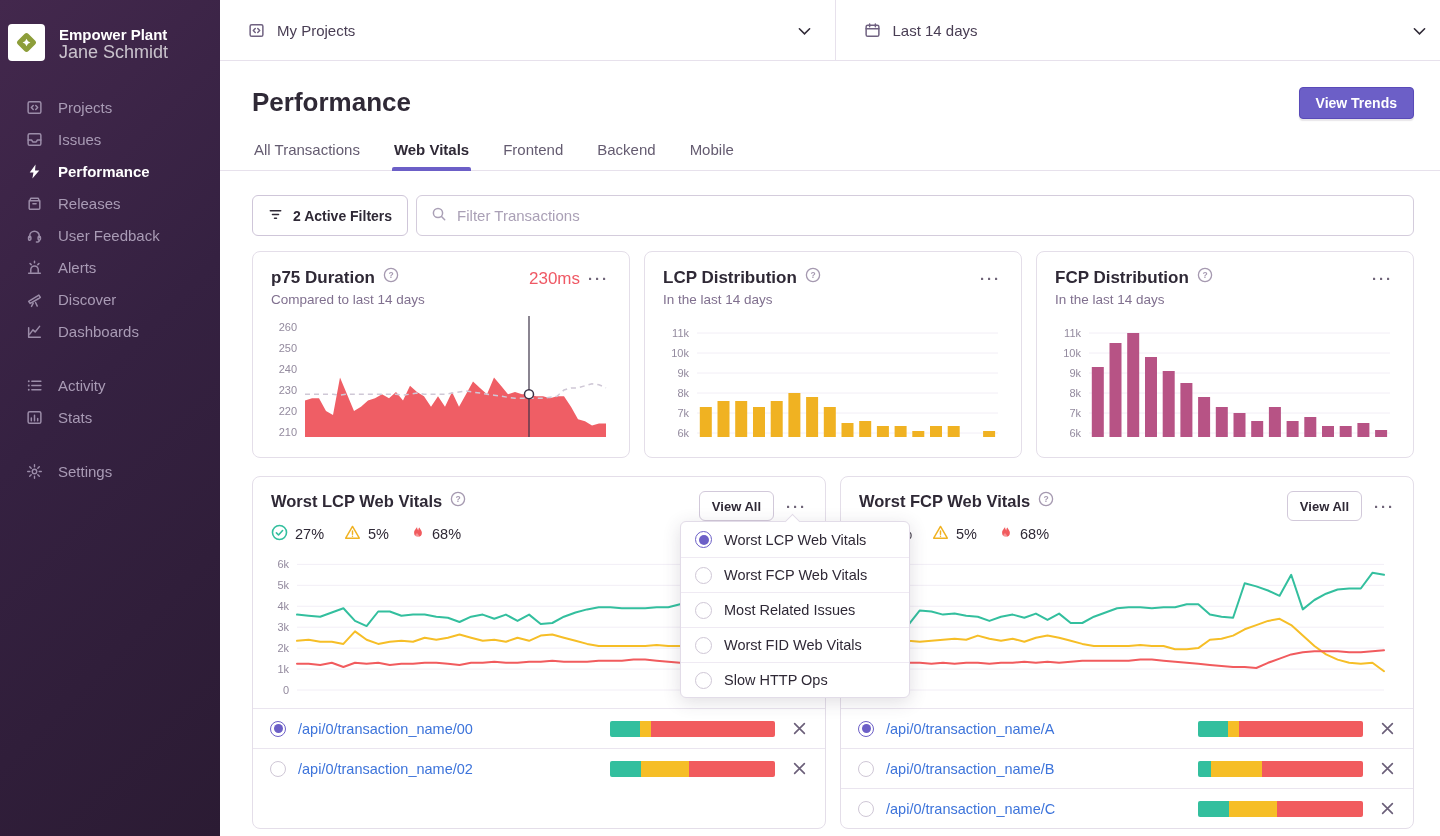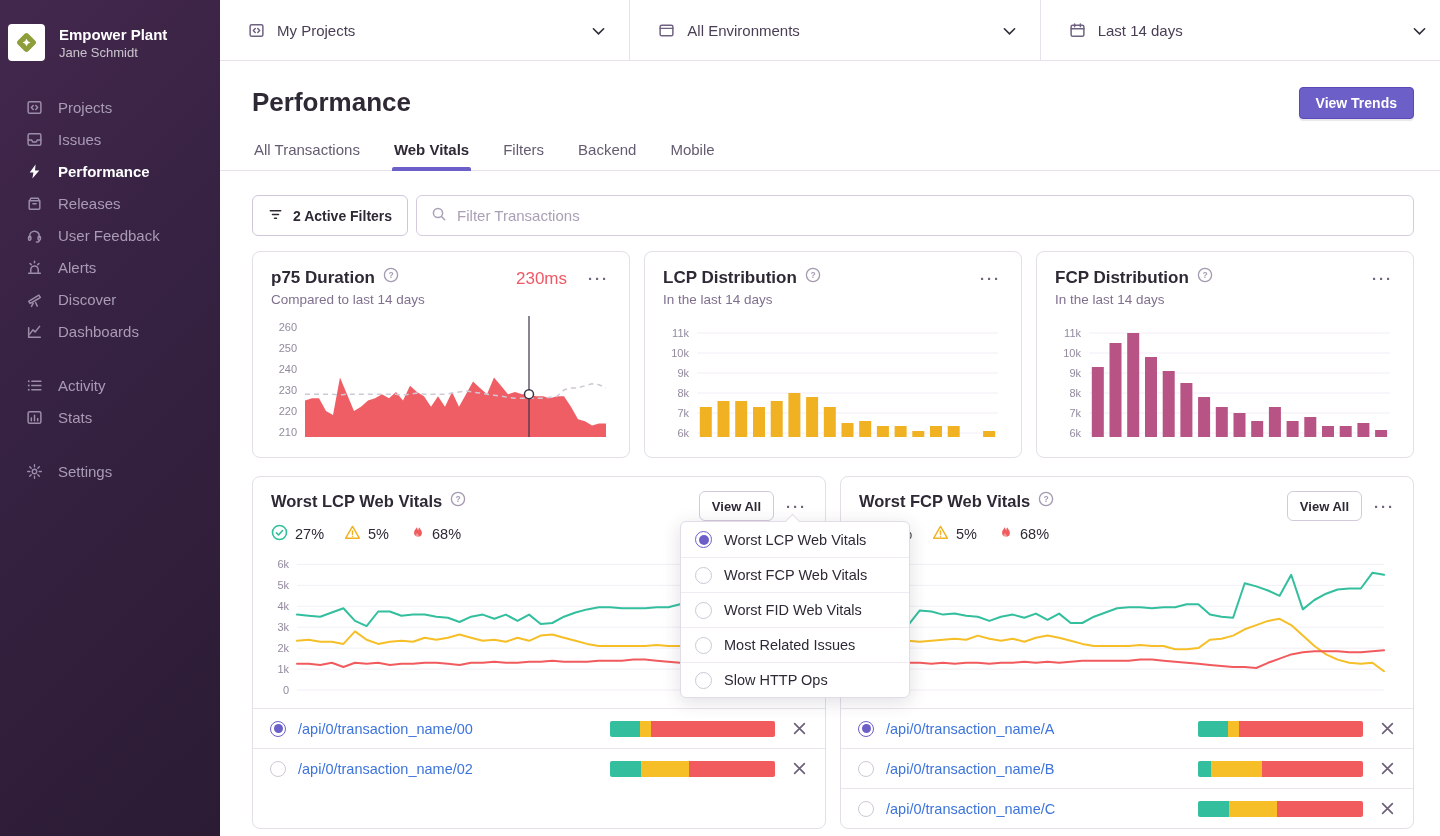--- a/index.html
+++ b/index.html
@@ -6,21 +6,21 @@
   html,body { width:1440px; height:836px; overflow:hidden; }
   body { font-family:"Liberation Sans", sans-serif; display:flex; background:#fff; color:#2f2936; }
 
   
   .sidebar { width:220px; height:836px; flex:0 0 220px;
     background:linear-gradient(135deg,#43284d 0%,#352141 45%,#2b1b33 100%);
     color:#a99bb5; display:flex; flex-direction:column; }
   .org { display:flex; align-items:center; gap:14px; padding:24px 0 0 8px; }
   .org-logo { width:37px; height:37px; background:#fff; border-radius:4px; display:flex; align-items:center; justify-content:center; }
   .org-name { color:#fff; font-weight:700; font-size:15px; line-height:19px; }
-  .org-user { color:rgba(255,255,255,.72); font-size:13px; line-height:17px; }
+  .org-user { color:rgba(255,255,255,.72); font-size:18px; line-height:17px; }
   .nav { margin-top:30px; }
   .nav-item { display:flex; align-items:center; gap:15px; padding:7px 0 7px 25px; font-size:15px; cursor:pointer; }
   .nav-item .ni { width:18px; height:18px; display:flex; align-items:center; justify-content:center; color:#9c8da9; }
   .nav-item.active { color:#fff; font-weight:600; }
   .nav-item.active .ni { color:#fff; }
   .nav-gap { height:22px; }
   .nav-gap-lg { height:22px; }
 
   
   .main { flex:1; position:relative; background:#fff; }
@@ -47,21 +47,21 @@
   .search-box { flex:1; display:flex; align-items:center; gap:10px; height:41px; border:1px solid #d4ccdc; border-radius:6px; padding:0 14px; }
   .search-box input { border:none; outline:none; flex:1; font-size:15px; color:#2f2936; font-family:inherit; }
   .search-box input::placeholder { color:#aaa0b6; }
 
   .cards-row1 { margin:15px 36px 8px 32px; display:grid; grid-template-columns:1fr 1fr 1fr; gap:14px; }
   .card { border:1px solid #e4dee9; border-radius:8px; background:#fff; }
   .card-sm { padding:15px 18px 8px; height:207px; }
   .card-head { display:flex; align-items:flex-start; justify-content:space-between; }
   .card-title { font-size:17px; font-weight:600; color:#2f2936; display:flex; align-items:center; gap:8px; }
   .card-sub { font-size:13.5px; color:#80708f; margin-top:4px; }
-  .head-right { display:flex; align-items:center; gap:19px; }
+  .head-right { display:flex; align-items:center; gap:6px; }
   .metric { color:#ef5965; font-size:17px; font-weight:500; }
   .ellipsis-btn { color:#6f6478; font-size:15px; font-weight:700; letter-spacing:2px; background:none; border:none; cursor:pointer; line-height:1; padding:4px 2px; font-family:inherit; }
   .chart-box { margin-top:6px; }
 
   .cards-row2 { margin:18px 36px 0 32px; display:grid; grid-template-columns:1fr 1fr; gap:14px; }
   .card-lg { padding:0; display:flex; flex-direction:column; }
   .card-lg .lg-head { padding:14px 16px 0 18px; display:flex; justify-content:space-between; align-items:flex-start; }
   .btn-viewall { height:30px; padding:0 12px; border:1px solid #d2c9da; border-radius:6px; background:#fff;
     font-weight:700; font-size:13px; color:#2f2936; cursor:pointer; font-family:inherit; }
   .stats-line { display:flex; align-items:center; gap:7px; padding:3px 18px 0; font-size:14.5px; color:#2f2936; }
@@ -226,54 +226,41 @@
         </span>
       <span>My Projects</span>
       <span class="grow"></span>
       <span><svg width="13" height="9" viewBox="0 0 14 9" fill="none" stroke="#2f2936" stroke-width="1.7" stroke-linecap="round">
             <path d="M1.5 1.5L7 7l5.5-5.5"></path>
           </svg></span>
     </div>
     <div class="selector">
       <span class="sel-icon">
           <svg width="17" height="17" viewBox="0 0 16 16" fill="none" stroke="currentColor" stroke-width="1.4" stroke-linecap="round">
-            <rect x="2" y="3" width="12" height="10" rx="1.5"></rect>
-            <path d="M2 6h12"></path>
-          </svg>
-        </span>
-      <span>All Environments</span>
-      <span class="grow"></span>
-      <span><svg width="13" height="9" viewBox="0 0 14 9" fill="none" stroke="#2f2936" stroke-width="1.7" stroke-linecap="round">
-            <path d="M1.5 1.5L7 7l5.5-5.5"></path>
-          </svg></span>
-    </div>
-    <div class="selector">
-      <span class="sel-icon">
-          <svg width="17" height="17" viewBox="0 0 16 16" fill="none" stroke="currentColor" stroke-width="1.4" stroke-linecap="round">
             <rect x="2" y="3" width="12" height="10.5" rx="1.5"></rect>
             <path d="M5.3 1.8v2.6M10.7 1.8v2.6M2 6.4h12"></path>
           </svg>
         </span>
       <span>Last 14 days</span>
       <span class="grow"></span>
       <span><svg width="13" height="9" viewBox="0 0 14 9" fill="none" stroke="#2f2936" stroke-width="1.7" stroke-linecap="round">
             <path d="M1.5 1.5L7 7l5.5-5.5"></path>
           </svg></span>
     </div>
   </div>
 
   <div class="header-block">
     <h1 class="page-title">Performance</h1>
     <button class="btn-primary">View Trends</button>
   </div>
 
   <div class="tabs-wrap">
     <div class="tab"><span>All Transactions</span></div>
     <div class="tab active"><span>Web Vitals</span></div>
-    <div class="tab"><span>Filters</span></div>
+    <div class="tab"><span>Frontend</span></div>
     <div class="tab"><span>Backend</span></div>
     <div class="tab"><span>Mobile</span></div>
   </div>
 
   <div class="filter-row">
     <button class="btn-filters">
       <span><svg width="15" height="15" viewBox="0 0 16 16" fill="none" stroke="#2f2936" stroke-width="1.7" stroke-linecap="round">
             <path d="M2.5 4h11M4.8 8h6.4M7 12h2"></path>
           </svg></span>
       <span>2 Active Filters</span>
@@ -601,25 +588,25 @@
     <div class="dd-item">
       <span class="radio active"></span>
       <span>Worst LCP Web Vitals</span>
     </div>
     <div class="dd-item">
       <span class="radio"></span>
       <span>Worst FCP Web Vitals</span>
     </div>
     <div class="dd-item">
       <span class="radio"></span>
-      <span>Worst FID Web Vitals</span>
+      <span>Most Related Issues</span>
     </div>
     <div class="dd-item">
       <span class="radio"></span>
-      <span>Most Related Issues</span>
+      <span>Worst FID Web Vitals</span>
     </div>
     <div class="dd-item">
       <span class="radio"></span>
       <span>Slow HTTP Ops</span>
     </div>
   </div>
 
 </div>
 
 </body></html>

